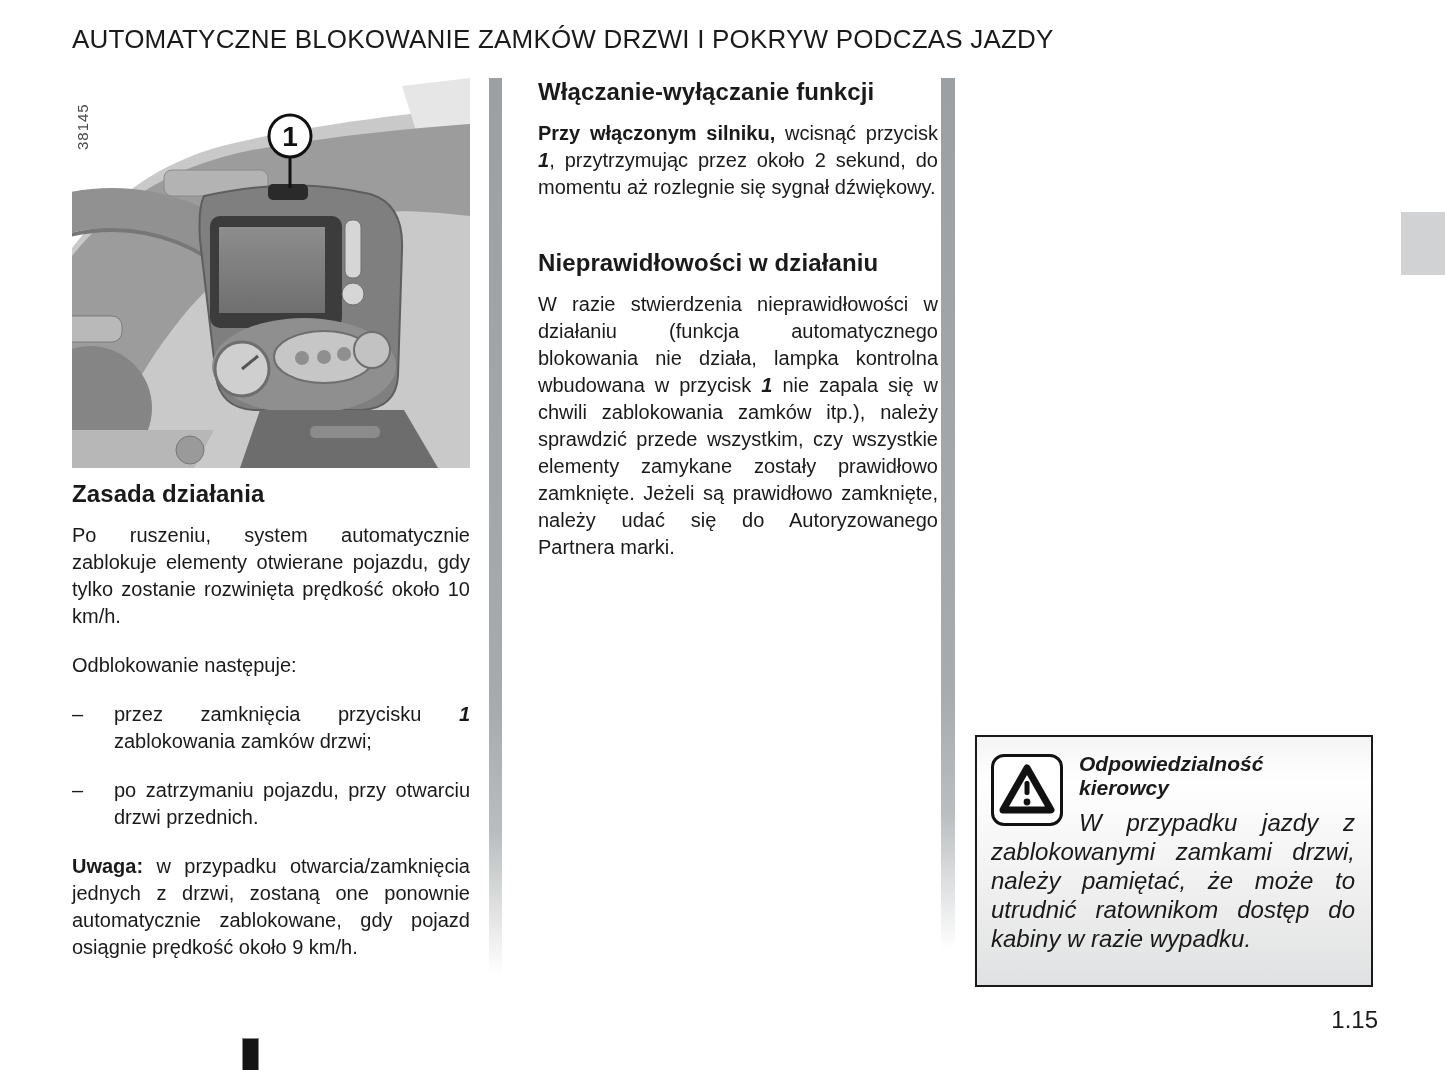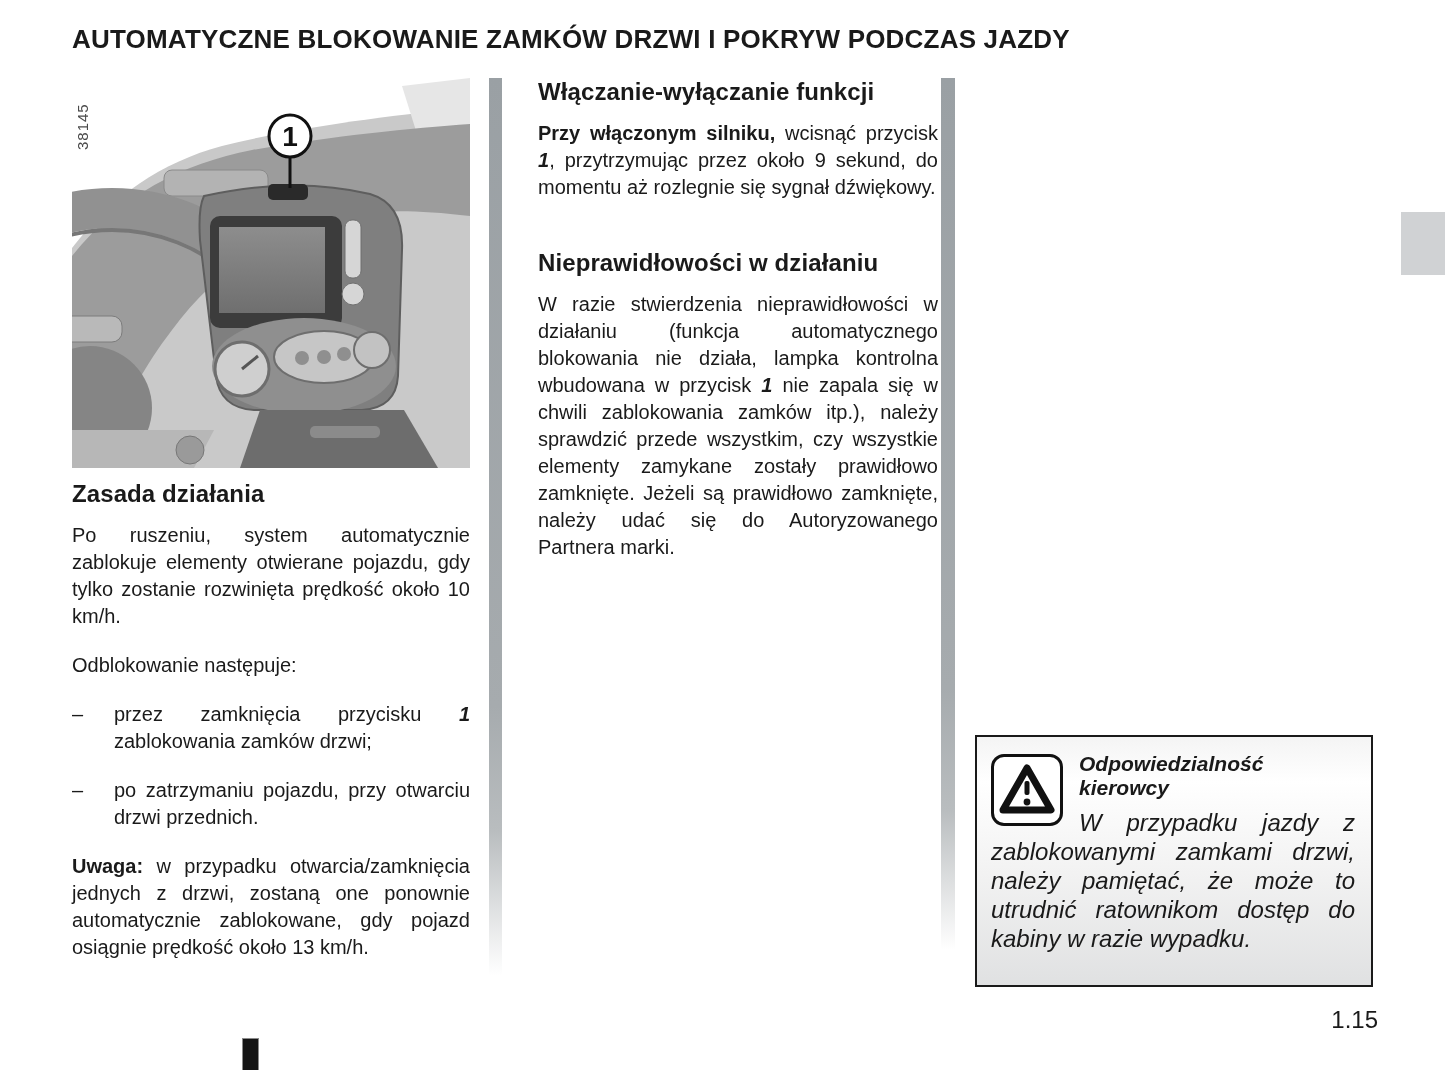--- a/index.html
+++ b/index.html
@@ -1,21 +1,21 @@
 <!DOCTYPE html>
 <html lang="pl"><head>
 <meta charset="utf-8">
 <style>
   * { margin:0; padding:0; box-sizing:border-box; }
   html,body { width:1445px; height:1070px; background:#ffffff;
     font-family:"Liberation Sans", sans-serif; color:#1a1a1a; }
   .page { position:relative; width:1445px; height:1070px; overflow:hidden; background:#fff; }
 
   .page-title { position:absolute; left:72px; top:24px; width:1150px;
-    font-size:26px; font-weight:bold; letter-spacing:0.2px; }
+    font-size:26px; font-weight:normal; letter-spacing:0.2px; }
 
   
   .col { position:absolute; top:78px; }
   .col-left  { left:72px;  width:398px; }
   .col-mid   { left:538px; width:400px; }
 
   .divider { position:absolute; width:13px; top:78px;
     background:linear-gradient(to bottom, #9aa0a4 0%, #a6abae 70%, #b9bdbf 84%, rgba(255,255,255,0) 100%); }
   .divider-1 { left:489px; height:897px; }
   .divider-2 { left:941px; height:872px; width:14px; }
@@ -122,29 +122,29 @@
     <div class="bullet">
       <span class="dash">–</span>
       <div class="bullet-text"><span>przez zamknięcia przycisku </span><span class="num">1</span><span> zablokowania zamków drzwi;</span></div>
     </div>
 
     <div class="bullet">
       <span class="dash">–</span>
       <div class="bullet-text"><span>po zatrzymaniu pojazdu, przy otwarciu drzwi przednich.</span></div>
     </div>
 
-    <p><b>Uwaga:</b><span> w przypadku otwarcia/zamknięcia jednych z drzwi, zostaną one ponownie automatycznie zablokowane, gdy pojazd osiągnie prędkość około 13 km/h.</span></p>
+    <p><b>Uwaga:</b><span> w przypadku otwarcia/zamknięcia jednych z drzwi, zostaną one ponownie automatycznie zablokowane, gdy pojazd osiągnie prędkość około 9 km/h.</span></p>
   </div>
 
   <div class="divider divider-1"></div>
   <div class="divider divider-2"></div>
 
   <div class="col col-mid">
     <h2>Włączanie-wyłączanie funkcji</h2>
-    <p><b>Przy włączonym silniku,</b><span> wcisnąć przycisk </span><span class="num">1</span><span>, przytrzymując przez około 9 sekund, do momentu aż rozlegnie się sygnał dźwiękowy.</span></p>
+    <p><b>Przy włączonym silniku,</b><span> wcisnąć przycisk </span><span class="num">1</span><span>, przytrzymując przez około 2 sekund, do momentu aż rozlegnie się sygnał dźwiękowy.</span></p>
 
     <h2 class="section-gap">Nieprawidłowości w działaniu</h2>
     <p><span>W razie stwierdzenia nieprawidłowości w działaniu (funkcja automatycznego blokowania nie działa, lampka kontrolna wbudowana w przycisk </span><span class="num">1</span><span> nie zapala się w chwili zablokowania zamków itp.), należy sprawdzić przede wszystkim, czy wszystkie elementy zamykane zostały prawidłowo zamknięte. Jeżeli są prawidłowo zamknięte, należy udać się do Autoryzowanego Partnera marki.</span></p>
   </div>
 
   <div class="warning-box">
     <div class="warn-icon">
       <svg width="56" height="52" viewBox="0 0 56 52">
         <path d="M28 4 L52 46 L4 46 Z" fill="none" stroke="#111" stroke-width="7" stroke-linejoin="round"></path>
         <rect x="25.5" y="17" width="5" height="14" rx="2" fill="#111"></rect>

